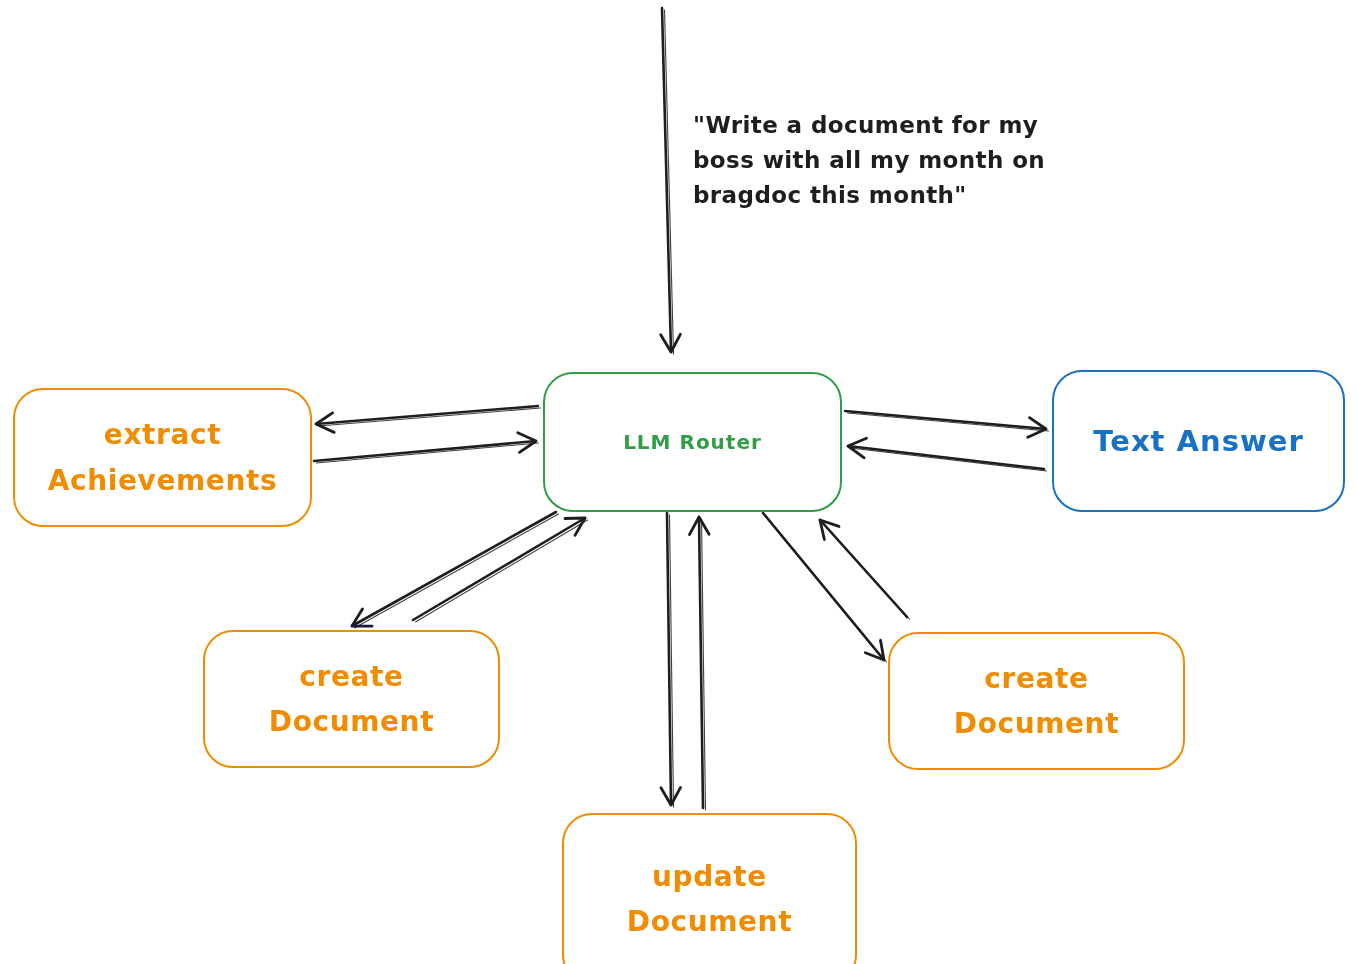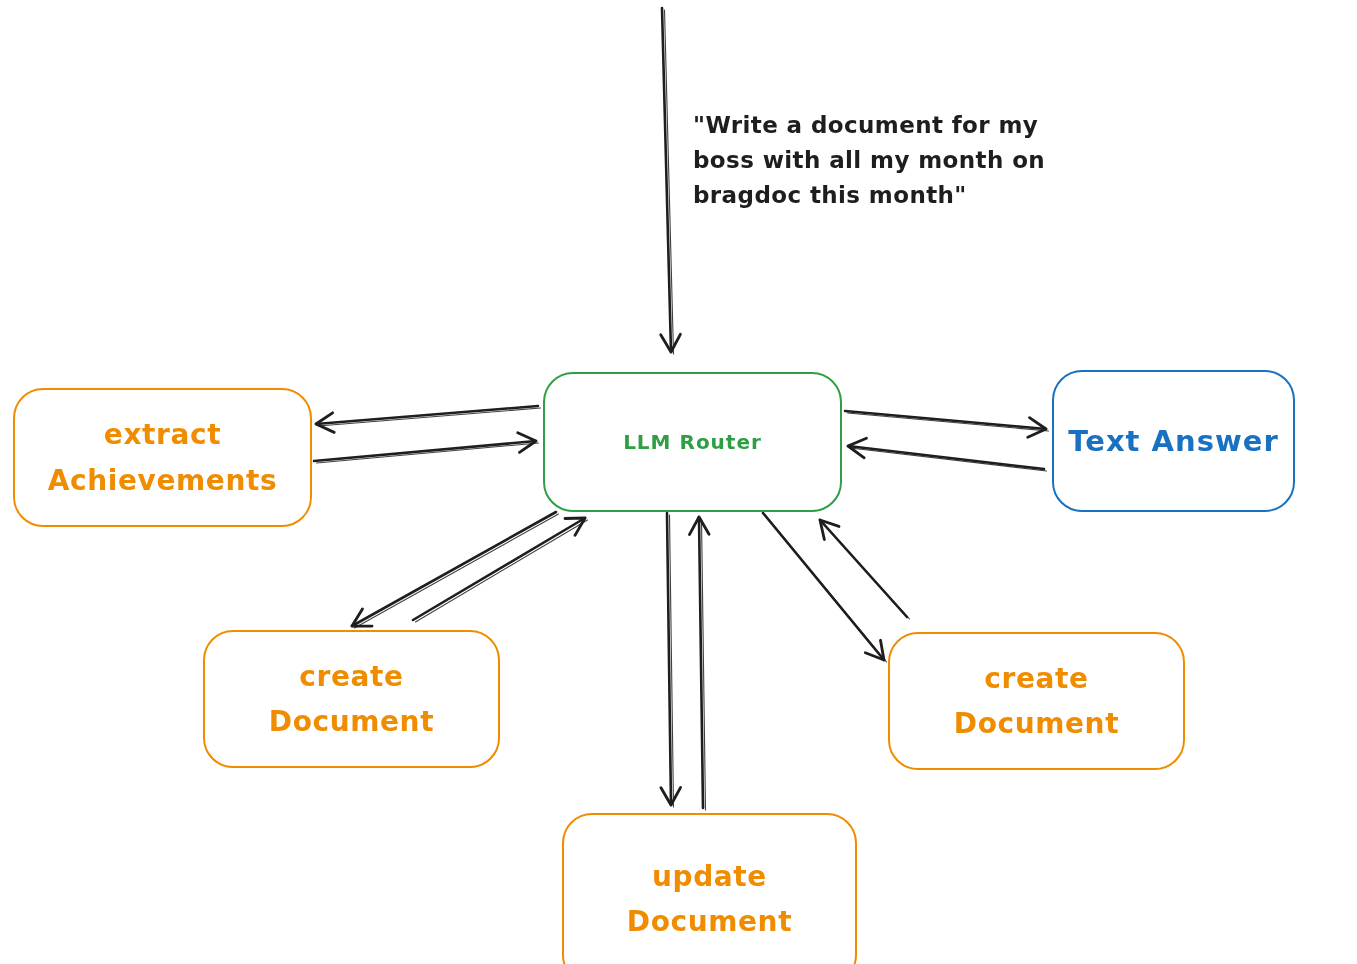--- a/index.html
+++ b/index.html
@@ -53,21 +53,21 @@
     flex-direction: column;
     align-items: center;
     justify-content: center;
     text-align: center;
     font-weight: bold;
     letter-spacing: .6px;
     line-height: 1.62;
   }
   .n-router     { left: 543px;  top: 372px; width: 299px; height: 140px; border-color: var(--green);  color: var(--green);  font-size: 20px; letter-spacing: 1px; }
   .n-extract    { left: 13px;   top: 388px; width: 299px; height: 139px; border-color: var(--orange); color: var(--orange); font-size: 28px; }
-  .n-answer     { left: 1052px; top: 370px; width: 243px; height: 142px; border-color: var(--blue);   color: var(--blue);   font-size: 29px; letter-spacing: 1px; }
+  .n-answer     { left: 1052px; top: 370px; width: 293px; height: 142px; border-color: var(--blue);   color: var(--blue);   font-size: 29px; letter-spacing: 1px; }
   .n-createdoc  { left: 203px;  top: 630px; width: 297px; height: 138px; border-color: var(--orange); color: var(--orange); font-size: 28px; }
   .n-updatedoc  { left: 562px;  top: 813px; width: 295px; height: 172px; border-color: var(--orange); color: var(--orange); font-size: 28px; }
   .n-createproj { left: 888px;  top: 632px; width: 297px; height: 138px; border-color: var(--orange); color: var(--orange); font-size: 28px; }
 </style>
 </head>
 <body>
 
 <div class="canvas">
 
   <svg class="arrow-layer" viewBox="0 0 1357 964" xmlns="http://www.w3.org/2000/svg">

